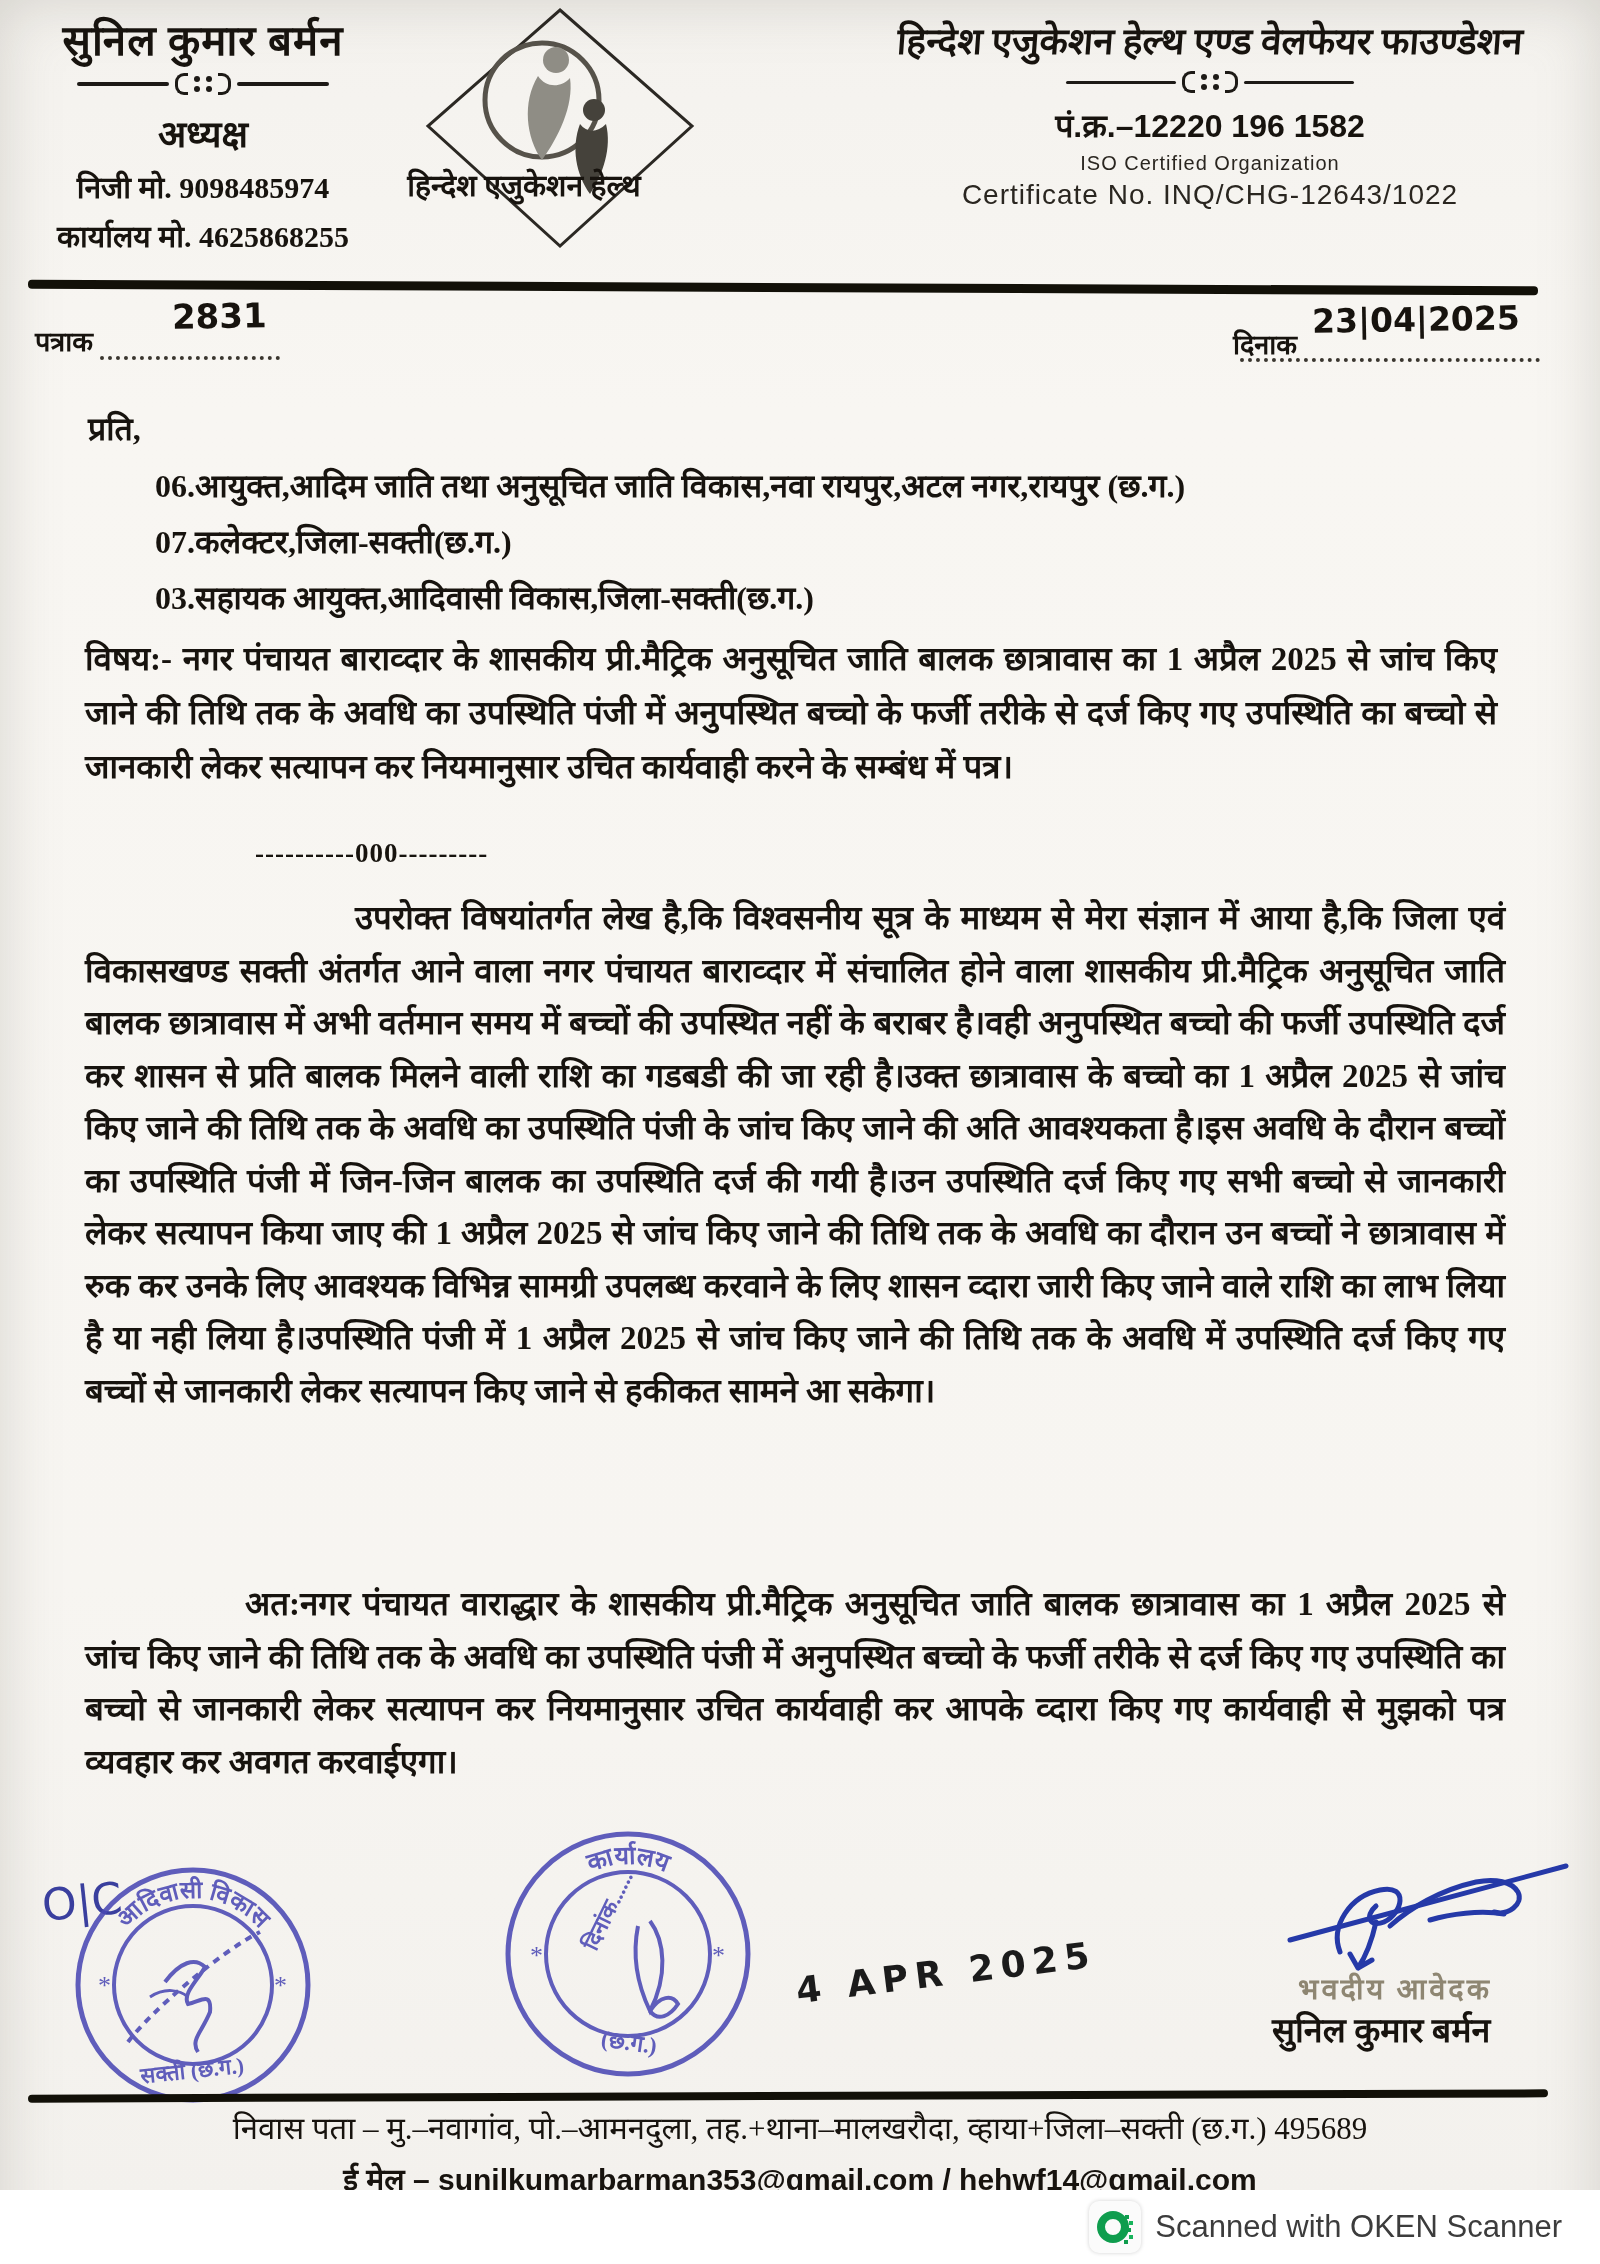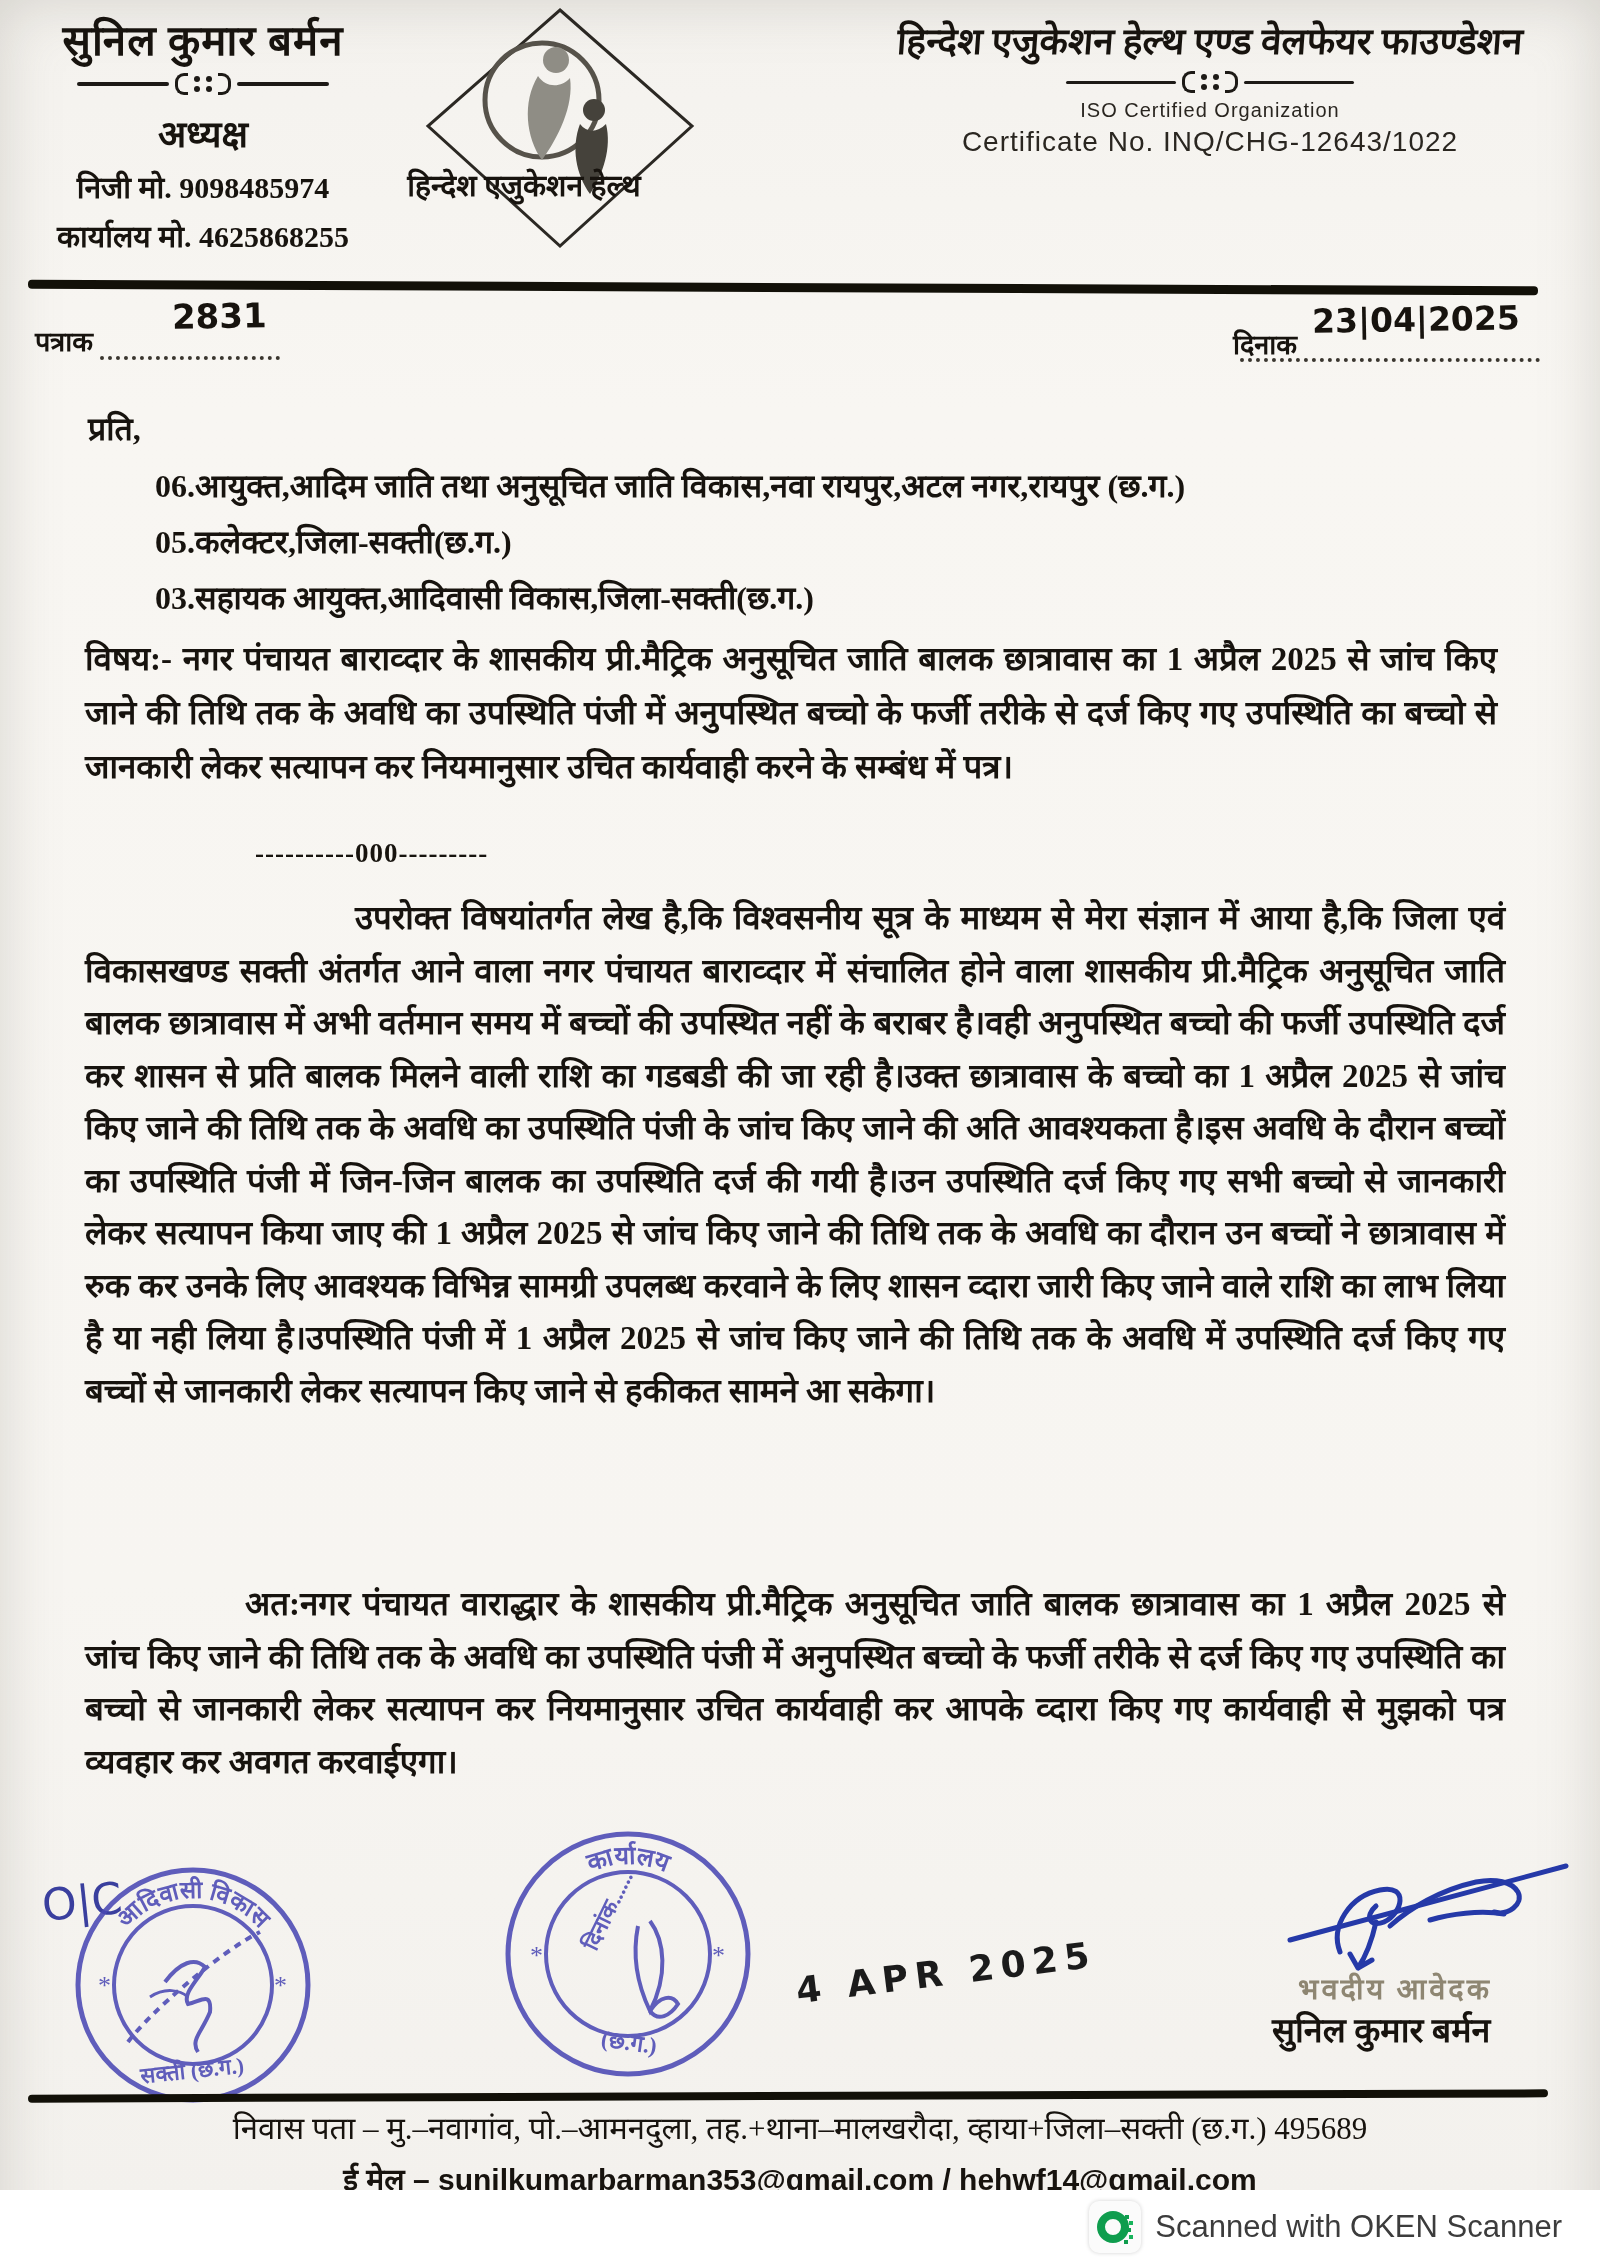--- a/index.html
+++ b/index.html
@@ -93,36 +93,37 @@
   <div class="abs lh-right ctr">
     <div class="org-name">हिन्देश एजुकेशन हेल्थ एण्ड वेलफेयर फाउण्डेशन</div>
     <div class="orn-row">
       <span class="orn-line thin"></span>
       <span class="orn-c"></span>
       <span class="orn-dots"></span>
       <span class="orn-dots"></span>
       <span class="orn-c flip"></span>
       <span class="orn-line thin"></span>
     </div>
+    <div class="reg-no">पं.क्र.–12220 196 1582</div>
     <div class="iso-line">ISO Certified Organization</div>
     <div class="cert-line">Certificate No. INQ/CHG-12643/1022</div>
   </div>
 
   <div class="abs rule-top"></div>
 
   <div class="abs lbl" style="left:35px;top:322px;">पत्राक</div>
   <div class="abs dotline" style="left:100px;top:330px;width:180px;height:26px;"></div>
   <div class="abs hand" style="left:172px;top:296px;font-size:34px;transform:rotate(-1deg);">2831</div>
   <div class="abs lbl" style="left:1233px;top:325px;">दिनाक</div>
   <div class="abs dotline" style="left:1240px;top:332px;width:300px;height:26px;"></div>
   <div class="abs hand" style="left:1312px;top:300px;font-size:33px;transform:rotate(-1deg);">23|04|2025</div>
 
   <div class="abs salutation" style="left:88px;top:406px;">प्रति,</div>
   <div class="abs recipient" style="left:155px;top:458px;">06.आयुक्त,आदिम जाति तथा अनुसूचित जाति विकास,नवा रायपुर,अटल नगर,रायपुर (छ.ग.)</div>
-  <div class="abs recipient" style="left:155px;top:514px;">05.कलेक्टर,जिला-सक्ती(छ.ग.)</div>
+  <div class="abs recipient" style="left:155px;top:514px;">07.कलेक्टर,जिला-सक्ती(छ.ग.)</div>
   <div class="abs recipient" style="left:155px;top:570px;">03.सहायक आयुक्त,आदिवासी विकास,जिला-सक्ती(छ.ग.)</div>
 
   <div class="abs subject" style="left:85px;top:632px;width:1412px;">विषय:- नगर पंचायत बाराव्दार के शासकीय प्री.मैट्रिक अनुसूचित जाति बालक छात्रावास का 1 अप्रैल 2025 से जांच किए जाने की तिथि तक के अवधि का उपस्थिति पंजी में अनुपस्थित बच्चो के फर्जी तरीके से दर्ज किए गए उपस्थिति का बच्चो से जानकारी लेकर सत्यापन कर नियमानुसार उचित कार्यवाही करने के सम्बंध में पत्र।</div>
   <div class="abs divider000" style="left:255px;top:838px;">----------000---------</div>
 
   <div class="abs bodytext indent1" style="left:85px;top:892px;width:1420px;">उपरोक्त विषयांतर्गत लेख है,कि विश्वसनीय सूत्र के माध्यम से मेरा संज्ञान में आया है,कि जिला एवं विकासखण्ड सक्ती अंतर्गत आने वाला नगर पंचायत बाराव्दार में संचालित होने वाला शासकीय प्री.मैट्रिक अनुसूचित जाति बालक छात्रावास में अभी वर्तमान समय में बच्चों की उपस्थित नहीं के बराबर है।वही अनुपस्थित बच्चो की फर्जी उपस्थिति दर्ज कर शासन से प्रति बालक मिलने वाली राशि का गडबडी की जा रही है।उक्त छात्रावास के बच्चो का 1 अप्रैल 2025 से जांच किए जाने की तिथि तक के अवधि का उपस्थिति पंजी के जांच किए जाने की अति आवश्यकता है।इस अवधि के दौरान बच्चों का उपस्थिति पंजी में जिन-जिन बालक का उपस्थिति दर्ज की गयी है।उन उपस्थिति दर्ज किए गए सभी बच्चो से जानकारी लेकर सत्यापन किया जाए की 1 अप्रैल 2025 से जांच किए जाने की तिथि तक के अवधि का दौरान उन बच्चों ने छात्रावास में रुक कर उनके लिए आवश्यक विभिन्न सामग्री उपलब्ध करवाने के लिए शासन व्दारा जारी किए जाने वाले राशि का लाभ लिया है या नही लिया है।उपस्थिति पंजी में 1 अप्रैल 2025 से जांच किए जाने की तिथि तक के अवधि में उपस्थिति दर्ज किए गए बच्चों से जानकारी लेकर सत्यापन किए जाने से हकीकत सामने आ सकेगा।</div>
   <div class="abs bodytext indent2" style="left:85px;top:1578px;width:1420px;">अत:नगर पंचायत वाराद्धार के शासकीय प्री.मैट्रिक अनुसूचित जाति बालक छात्रावास का 1 अप्रैल 2025 से जांच किए जाने की तिथि तक के अवधि का उपस्थिति पंजी में अनुपस्थित बच्चो के फर्जी तरीके से दर्ज किए गए उपस्थिति का बच्चो से जानकारी लेकर सत्यापन कर नियमानुसार उचित कार्यवाही कर आपके व्दारा किए गए कार्यवाही से मुझको पत्र व्यवहार कर अवगत करवाईएगा।</div>
 
   <div class="abs oc-note" style="left:42px;top:1876px;">O|C</div>
 

